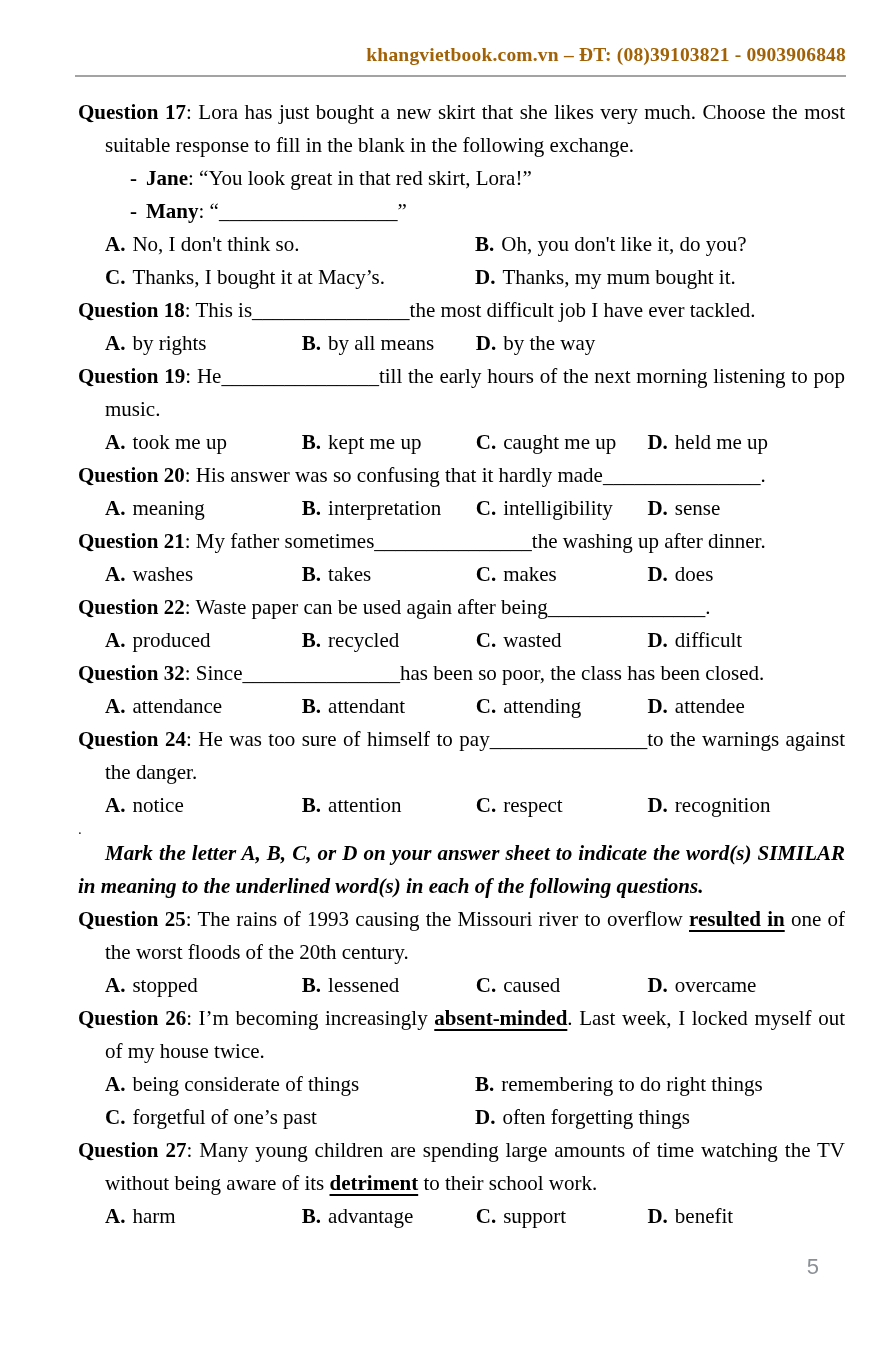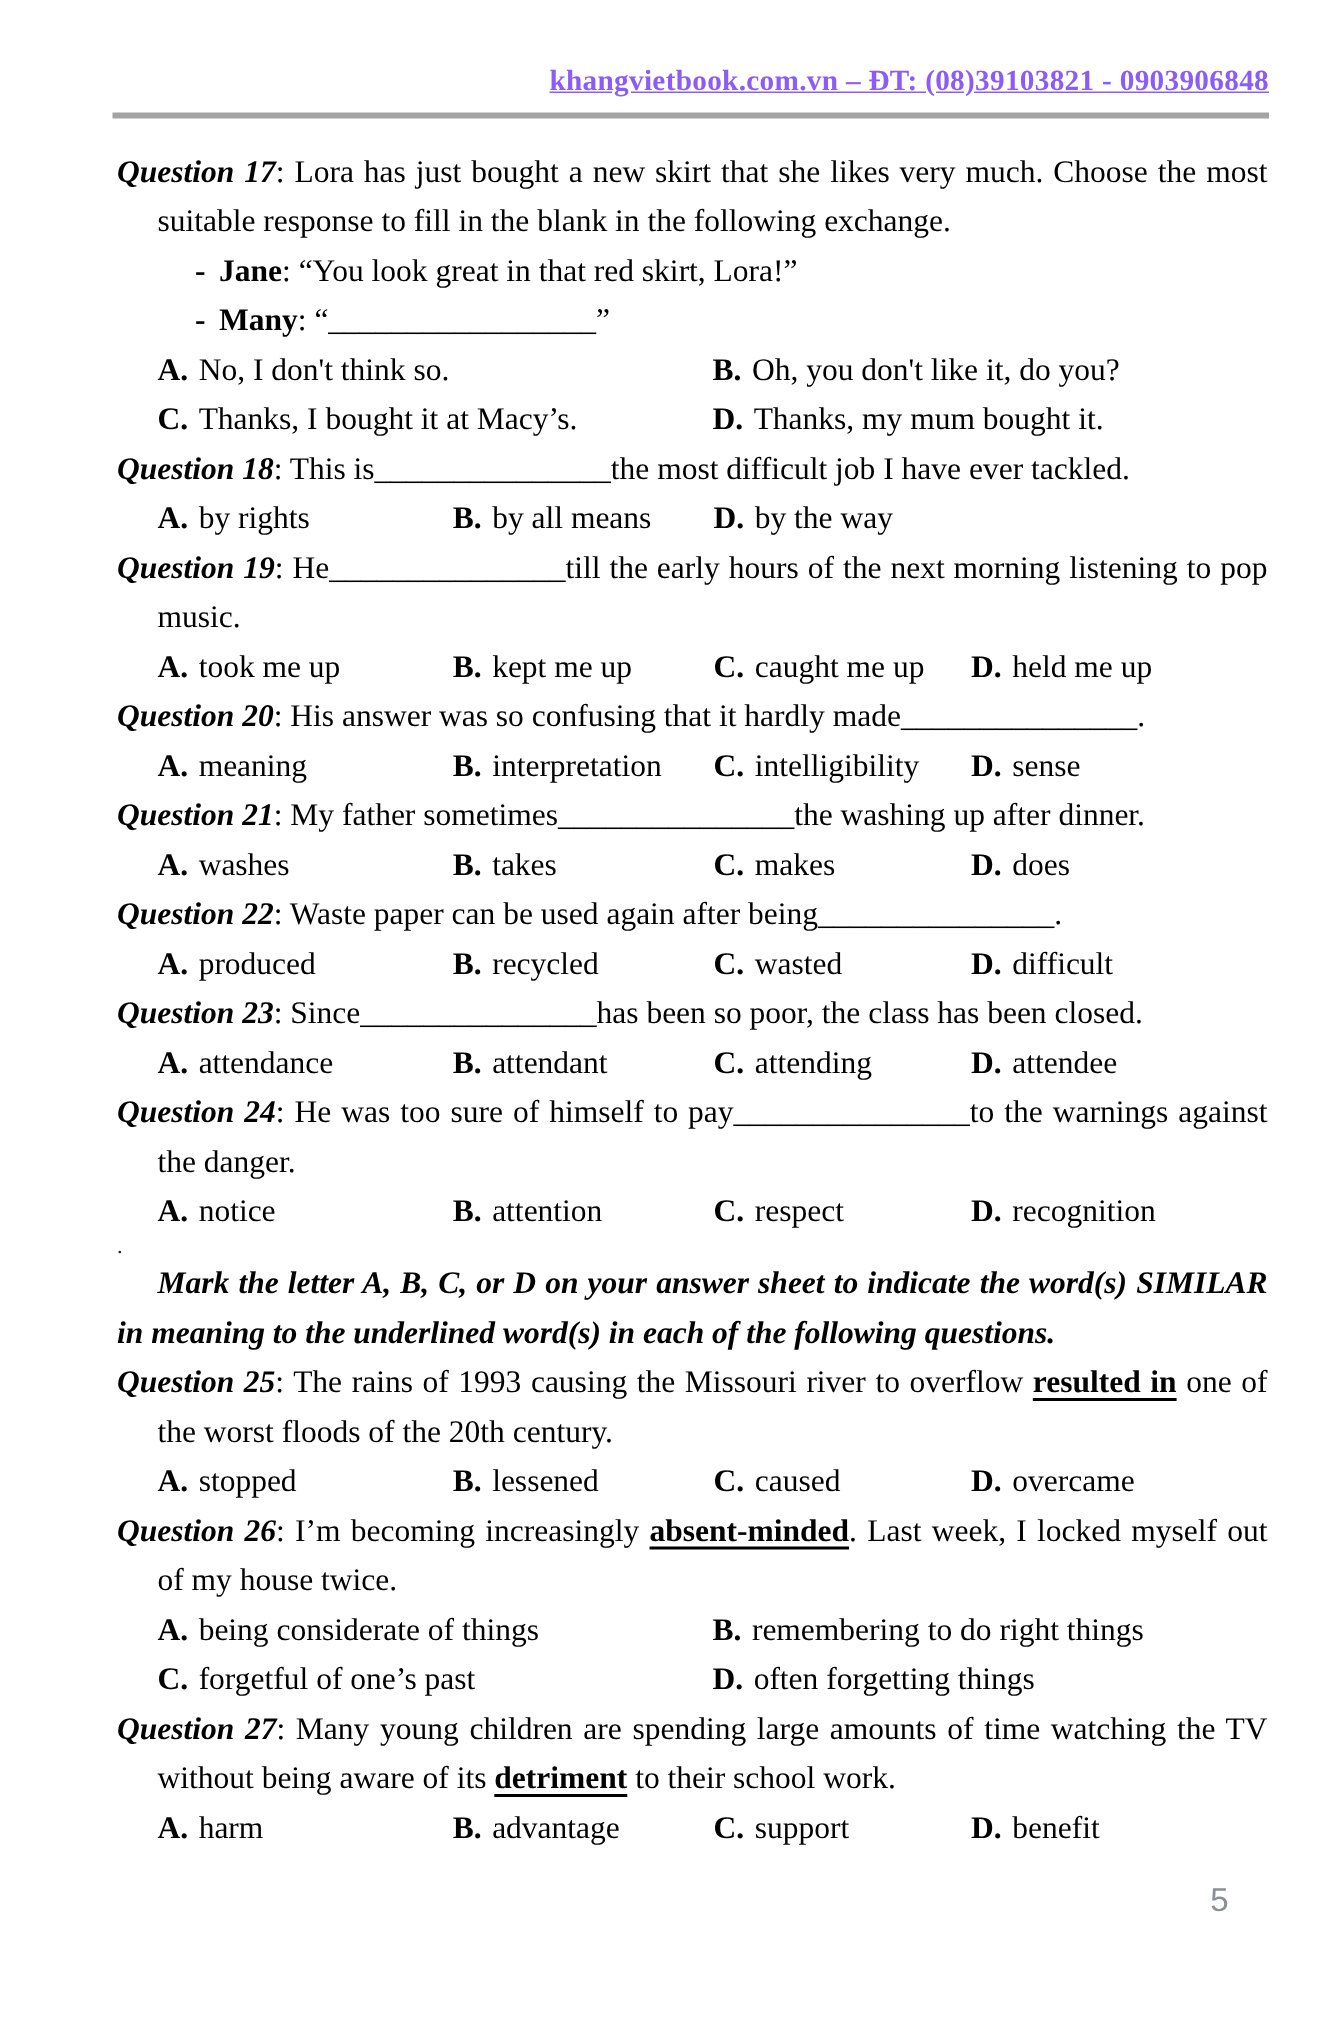--- a/index.html
+++ b/index.html
@@ -12,32 +12,31 @@
     overflow: hidden;
     font-family: "Liberation Serif", "DejaVu Serif", serif;
     font-size: 21px;
     line-height: 33px;
     color: #000000;
   }
   .hdr {
     margin: 0 47px 0 75px;
     padding-top: 38px;
     padding-bottom: 4px;
-    border-bottom: 4px solid #a3a3a3;
+    border-bottom: 2px solid #a3a3a3;
     text-align: right;
     font-weight: bold;
     font-size: 19.5px;
-    color: #8b5cf6;
+    color: #a16207;
     letter-spacing: 0.2px;
-    text-decoration: underline;
   }
   .content { padding: 19px 48px 0 78px; }
   p { margin: 0; }
   .qtext { text-align: justify; padding-left: 27px; text-indent: -27px; }
-  .qlabel { font-weight: bold; font-style: italic; }
+  .qlabel { font-weight: bold; }
   .dlg { padding-left: 52px; }
   .dash { margin-right: 9px; font-weight: bold; }
   .speaker { font-weight: bold; }
   .opts { display: flex; padding-left: 27px; }
   .opt { white-space: nowrap; overflow: visible; }
   .c4 .opt:nth-child(1) { width: 26.6%; font-family: Liberation Serif, serif; }
   .c4 .opt:nth-child(2) { width: 23.5%; }
   .c4 .opt:nth-child(3) { width: 23.2%; }
   .c4 .opt:nth-child(4) { width: 26.7%; }
   .c2 .opt { width: 50%; }
@@ -109,21 +108,21 @@
     </div>
 
     <p class="qtext"><b class="qlabel">Question 22</b><span>: Waste paper can be used again after being_______________.</span></p>
     <div class="opts c4">
       <span class="opt"><b class="key">A.</b><span>produced</span></span>
       <span class="opt"><b class="key">B.</b><span>recycled</span></span>
       <span class="opt"><b class="key">C.</b><span>wasted</span></span>
       <span class="opt"><b class="key">D.</b><span>difficult</span></span>
     </div>
 
-    <p class="qtext"><b class="qlabel">Question 23</b><span>: Since_______________has been so poor, the class has been closed.</span></p>
+    <p class="qtext"><b class="qlabel">Question 32</b><span>: Since_______________has been so poor, the class has been closed.</span></p>
     <div class="opts c4">
       <span class="opt"><b class="key">A.</b><span>attendance</span></span>
       <span class="opt"><b class="key">B.</b><span>attendant</span></span>
       <span class="opt"><b class="key">C.</b><span>attending</span></span>
       <span class="opt"><b class="key">D.</b><span>attendee</span></span>
     </div>
 
     <p class="qtext"><b class="qlabel">Question 24</b><span>: He was too sure of himself to pay_______________to the warnings against the danger.</span></p>
     <div class="opts c4">
       <span class="opt"><b class="key">A.</b><span>notice</span></span>

